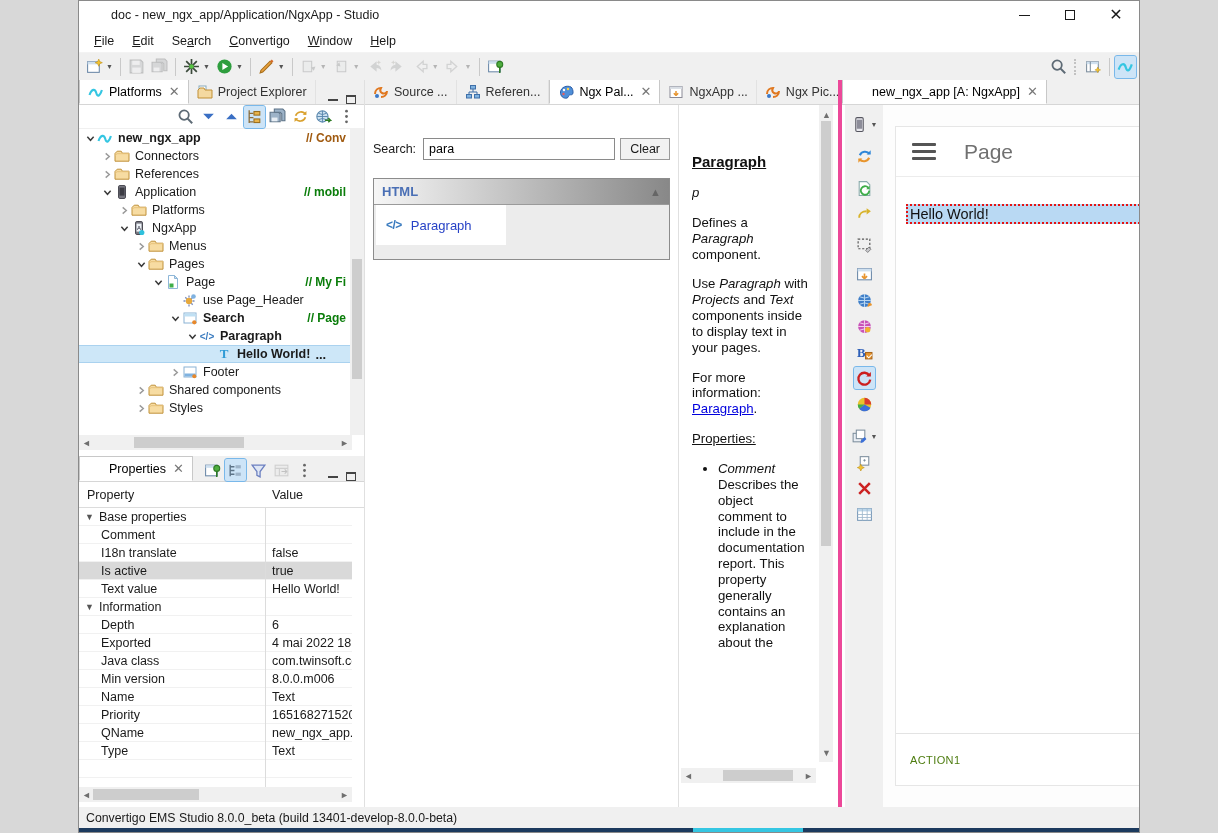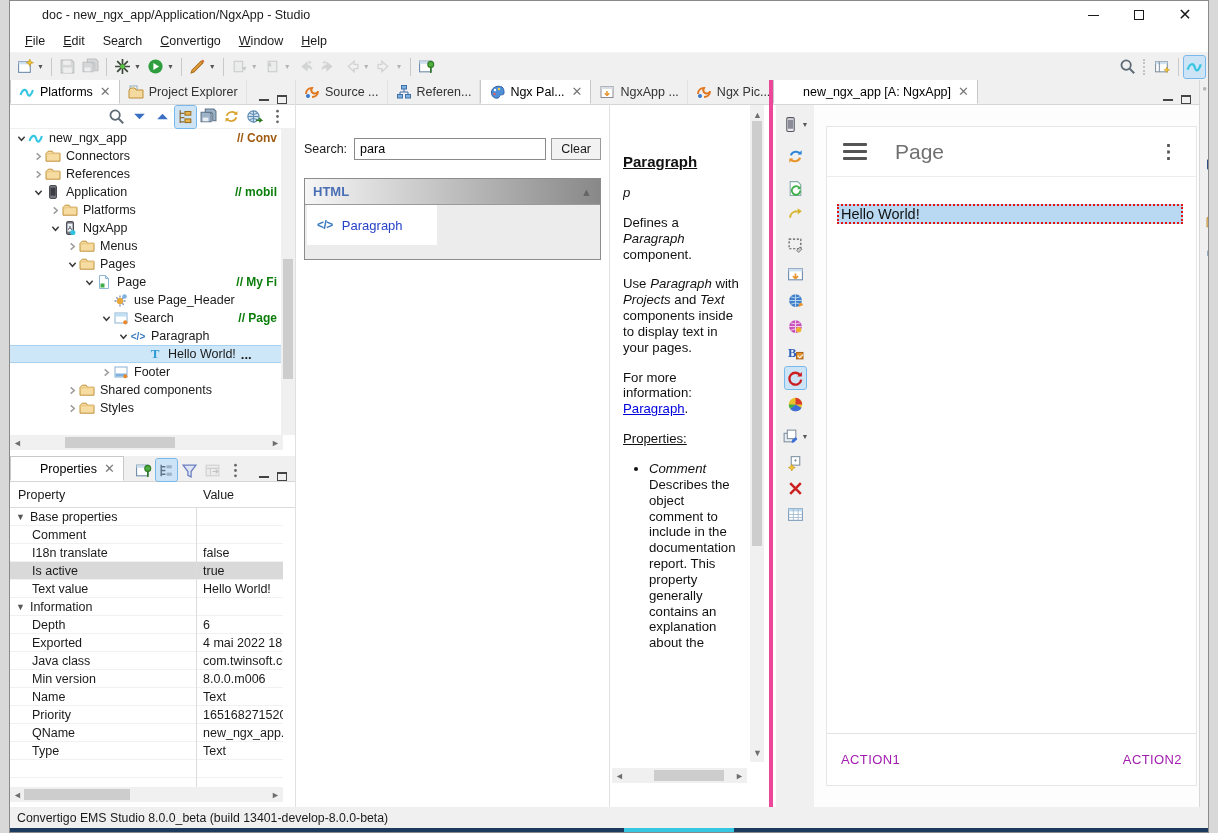--- a/index.html
+++ b/index.html
@@ -1,18 +1,18 @@
 <!DOCTYPE html>
 <html><head>
 <meta charset="utf-8">
 <style>
   * { margin:0; padding:0; box-sizing:border-box; }
   html,body { background:#d8d8d8; }
   #window {
-    position:relative; width:1200px; height:833px; margin:0 auto;
+    position:relative; width:1062px; height:833px; margin:0 auto;
     border:1px solid #8a8a8a; background:#f0f0f0; overflow:hidden;
     font-family:"Liberation Sans", sans-serif; font-size:13px; color:#1a1a1a;
   }
   
   .titlebar { height:28px; background:#fff; display:flex; align-items:center; }
   .titlebar .appicon { width:17px; height:17px; margin:0 7px 0 8px; }
   .titlebar .title { font-size:12.5px; }
   .wincontrols { margin-left:auto; display:flex; height:100%; }
   .winbtn { width:46px; height:100%; display:flex; align-items:center; justify-content:center; color:#1a1a1a; font-size:14px; }
   .winbtn .minglyph { width:11px; height:1px; background:#1a1a1a; display:block; }
@@ -46,21 +46,21 @@
   .mm-max { width:10px; height:9px; border:1px solid #444; border-top:2px solid #444; }
   
   .viewbar { height:24px; background:#fff; display:flex; align-items:center; justify-content:flex-end; padding-right:6px; border-bottom:1px solid #f0f0f0;}
   
   #tree { position:absolute; top:49px; left:0; right:14px; bottom:21px; background:#fff; overflow:hidden; }
   .trow { position:relative; height:18px; display:flex; align-items:center; white-space:nowrap; }
   .trow.selected { background:#cde7f8; box-shadow:0 1px 0 #aad2ef inset, 0 -1px 0 #aad2ef inset; }
   .texp { width:14px; height:14px; flex:0 0 auto; display:inline-flex; align-items:center; justify-content:center; }
   .ticon { width:16px; height:16px; flex:0 0 auto; margin-right:5px; display:inline-flex; align-items:center; justify-content:center;}
   .tlabel { font-size:12.5px; }
-  .tlabel.bold { font-weight:normal; }
+  .tlabel.bold { font-weight:bold; }
   .tsuffix { font-weight:bold; margin-left:5px; }
   .tcomment { position:absolute; right:4px; font-size:12px; font-weight:bold; }
   .vscroll { position:absolute; width:14px; background:#f0f0f0; }
   .vthumb { position:absolute; left:2px; width:10px; background:#cdcdcd; }
   .hscroll { position:absolute; height:15px; background:#f0f0f0; display:flex; align-items:center; }
   .hthumb { position:absolute; top:2px; height:11px; background:#cdcdcd; }
   .harrow { position:absolute; top:0; width:15px; height:15px; color:#6f6f6f; font-size:9px; display:flex; align-items:center; justify-content:center;}
   
   #prop-table { position:absolute; top:52px; left:0; right:12px; bottom:20px; background:#fff; }
   .pcolline { position:absolute; top:0; bottom:0; left:186px; width:1px; background:#dcdcdc; }
@@ -100,21 +100,21 @@
   #phonearea { position:absolute; top:25px; left:41px; right:0; bottom:0; background:#fdfdfd; }
   #phonecard { position:absolute; left:12px; top:21px; width:371px; height:660px; background:#fff; border:1px solid #e6e6e6; }
   .ph-header { height:50px; border-bottom:1px solid #ececec; display:flex; align-items:center; }
   .hamburger { width:24px; margin-left:16px; }
   .hamburger div { height:3px; background:#555; margin:4px 0; border-radius:1px;}
   .ph-title { font-size:21px; color:#707070; margin-left:28px; }
   .ph-dots { margin-left:auto; margin-right:18px; color:#555; font-size:19px; font-weight:bold; }
   .ph-selected-p { position:absolute; left:10px; top:77px; right:13px; height:20px; background:#b9d9f3;
     border:2px dotted #e51212; font-size:14.5px; color:#111; line-height:16px; padding-left:2px; }
   .ph-footer { position:absolute; bottom:0; left:0; right:0; height:52px; border-top:1px solid #e3e3e3; display:flex; align-items:center; }
-  .ph-action { font-size:13px; color:#a21caf; letter-spacing:.4px; }
+  .ph-action { font-size:11px; color:#4d7c0f; letter-spacing:.4px; }
   .ph-action.a1 { margin-left:14px; } .ph-action.a2 { margin-left:auto; margin-right:14px; }
   
   #sidebar { position:absolute; left:1189px; top:0; width:29px; height:727px; background:#f0f0f0; border-left:1px solid #d8d8d8;
     display:flex; flex-direction:column; align-items:center; }
   #sidebar .handle { color:#b5b5b5; font-size:8px; letter-spacing:1px; margin:4px 0 2px; }
   #sidebar .tbtn { margin:3px 0; }
   
   #statusbar { position:absolute; left:0; top:806px; width:1218px; height:21px; background:#f0f0f0; display:flex; align-items:center; font-size:12.3px; }
   #statusbar .stext { margin-left:7px; }
   #statusbar .shandle { margin-left:auto; margin-right:18px; border-left:2px dotted #c2c2c2; height:14px;}

